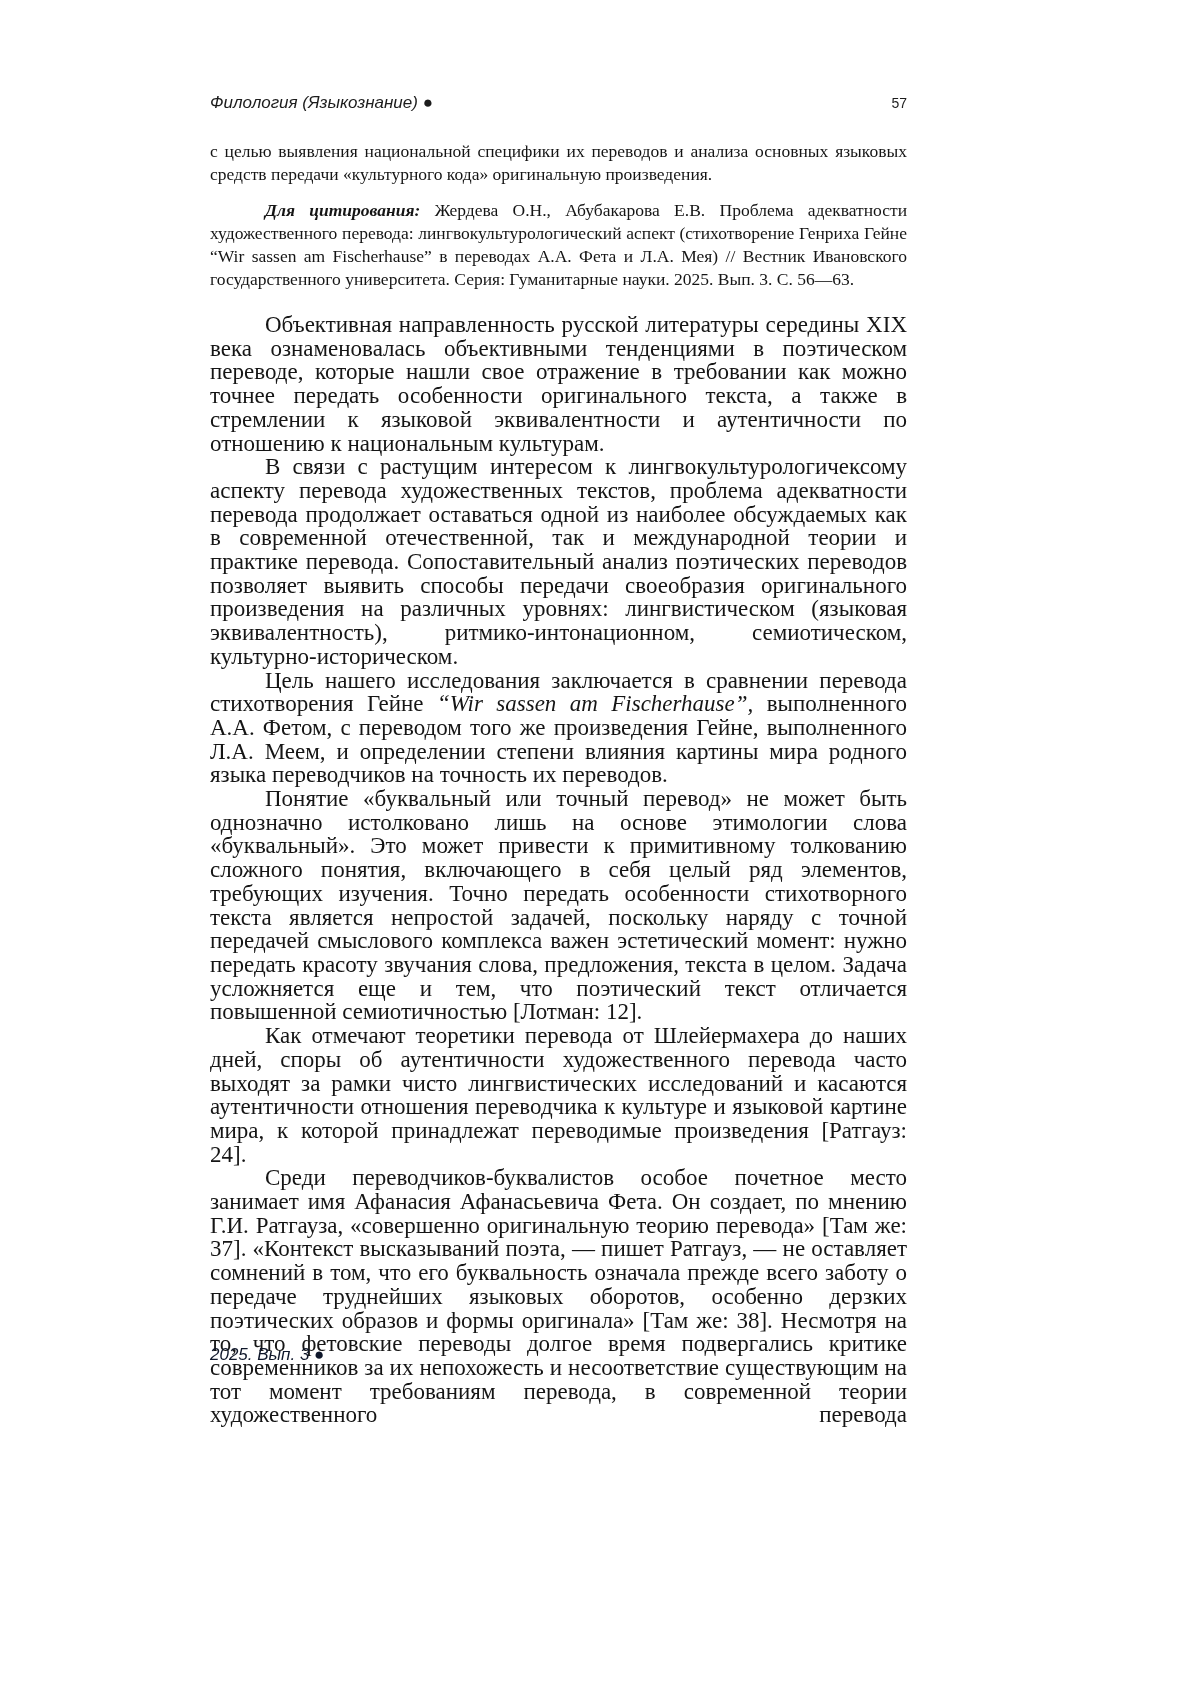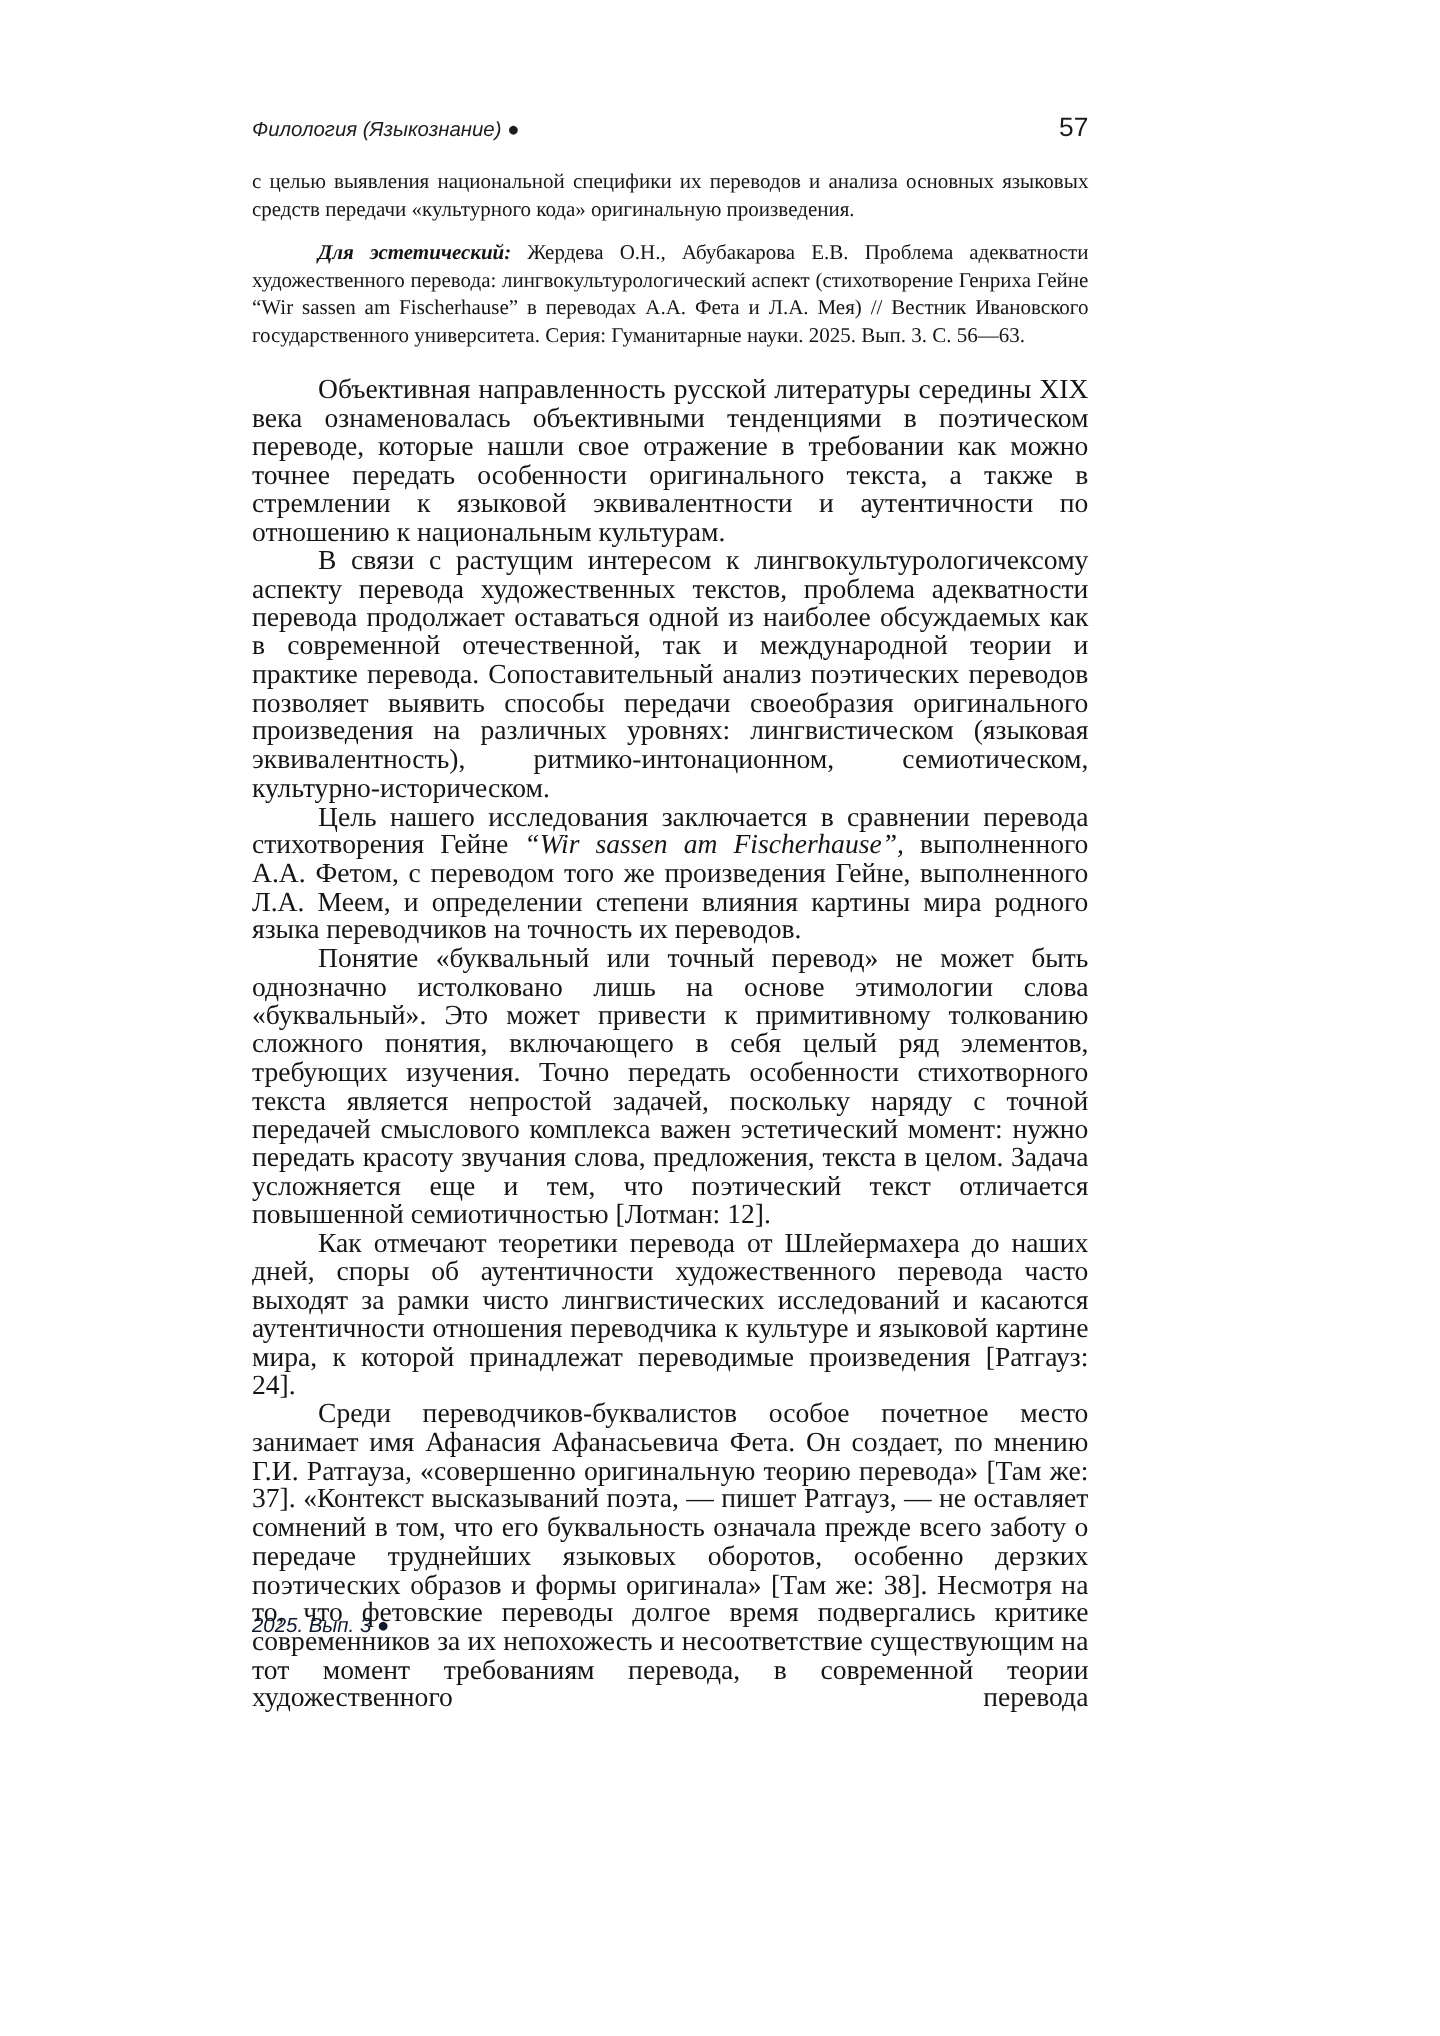--- a/index.html
+++ b/index.html
@@ -26,21 +26,21 @@
     align-items: baseline;
   }
   .running-title {
     font-family: "Liberation Sans", sans-serif;
     font-style: italic;
     font-size: 17px;
     color: #1c1c1c;
   }
   .page-number {
     font-family: "Liberation Sans", sans-serif;
-    font-size: 22px;
+    font-size: 14px;
     color: #1c1c1c;
   }
   .content {
     position: absolute;
     top: 140px;
     left: 210px;
     width: 697px;
   }
   p { margin: 0; text-align: justify; }
   .front {
@@ -80,21 +80,21 @@
   <div class="header">
     <span class="running-title">Филология (Языкознание) ●</span>
     <span class="page-number">57</span>
   </div>
 
   <div class="content">
 
     <p class="front noindent">с целью выявления национальной специфики их переводов и анализа основных языковых средств передачи «культурного кода» оригинальную произведения.</p>
 
 
-    <p class="front"><span class="label">Для эстетический:</span><span> Жердева О.Н., Абубакарова Е.В. Проблема адекватности художественного перевода: лингвокультурологический аспект (стихотворение Генриха Гейне “Wir sassen am Fischerhause” в переводах А.А. Фета и Л.А. Мея) // Вестник Ивановского государственного университета. Серия: Гуманитарные науки. 2025. Вып. 3. С. 56—63.</span></p>
+    <p class="front"><span class="label">Для цитирования:</span><span> Жердева О.Н., Абубакарова Е.В. Проблема адекватности художественного перевода: лингвокультурологический аспект (стихотворение Генриха Гейне “Wir sassen am Fischerhause” в переводах А.А. Фета и Л.А. Мея) // Вестник Ивановского государственного университета. Серия: Гуманитарные науки. 2025. Вып. 3. С. 56—63.</span></p>
 
     <div class="main">
       <p>Объективная направленность русской литературы середины XIX века ознаменовалась объективными тенденциями в поэтическом переводе, которые нашли свое отражение в требовании как можно точнее передать особенности оригинального текста, а также в стремлении к языковой эквивалентности и аутентичности по отношению к национальным культурам.</p>
       <p>В связи с растущим интересом к лингвокультурологичексому аспекту перевода художественных текстов, проблема адекватности перевода продолжает оставаться одной из наиболее обсуждаемых как в современной отечественной, так и международной теории и практике перевода. Сопоставительный анализ поэтических переводов позволяет выявить способы передачи своеобразия оригинального произведения на различных уровнях: лингвистическом (языковая эквивалентность), ритмико-интонационном, семиотическом, культурно-историческом.</p>
       <p><span>Цель нашего исследования заключается в сравнении перевода стихотворения Гейне </span><span class="italic">“Wir sassen am Fischerhause”,</span><span> выполненного А.А. Фетом, с переводом того же произведения Гейне, выполненного Л.А. Меем, и определении степени влияния картины мира родного языка переводчиков на точность их переводов.</span></p>
       <p>Понятие «буквальный или точный перевод» не может быть однозначно истолковано лишь на основе этимологии слова «буквальный». Это может привести к примитивному толкованию сложного понятия, включающего в себя целый ряд элементов, требующих изучения. Точно передать особенности стихотворного текста является непростой задачей, поскольку наряду с точной передачей смыслового комплекса важен эстетический момент: нужно передать красоту звучания слова, предложения, текста в целом. Задача усложняется еще и тем, что поэтический текст отличается повышенной семиотичностью [Лотман: 12].</p>
       <p>Как отмечают теоретики перевода от Шлейермахера до наших дней, споры об аутентичности художественного перевода часто выходят за рамки чисто лингвистических исследований и касаются аутентичности отношения переводчика к культуре и языковой картине мира, к которой принадлежат переводимые произведения [Ратгауз: 24].</p>
       <p class="continues">Среди переводчиков-буквалистов особое почетное место занимает имя Афанасия Афанасьевича Фета. Он создает, по мнению Г.И. Ратгауза, «совершенно оригинальную теорию перевода» [Там же: 37]. «Контекст высказываний поэта, — пишет Ратгауз, — не оставляет сомнений в том, что его буквальность означала прежде всего заботу о передаче труднейших языковых оборотов, особенно дерзких поэтических образов и формы оригинала» [Там же: 38]. Несмотря на то, что фетовские переводы долгое время подвергались критике современников за их непохожесть и несоответствие существующим на тот момент требованиям перевода, в современной теории художественного перевода</p>
     </div>
 

